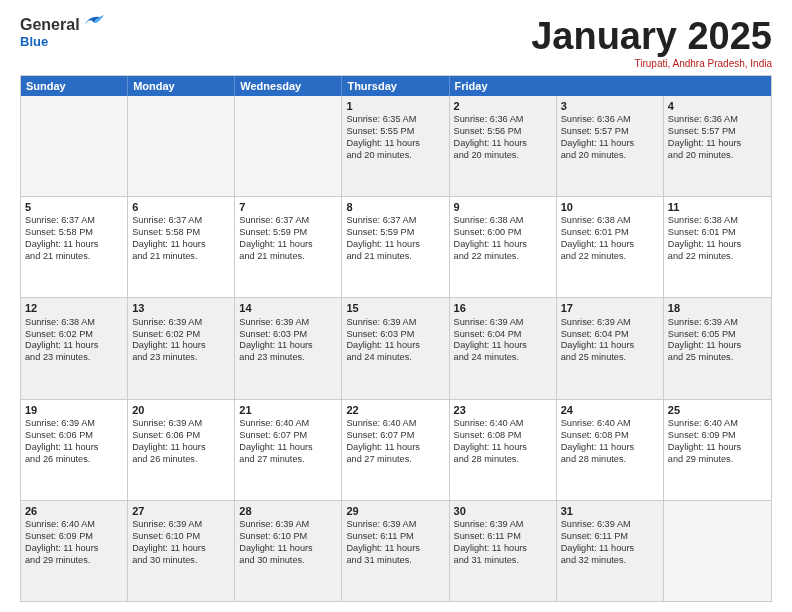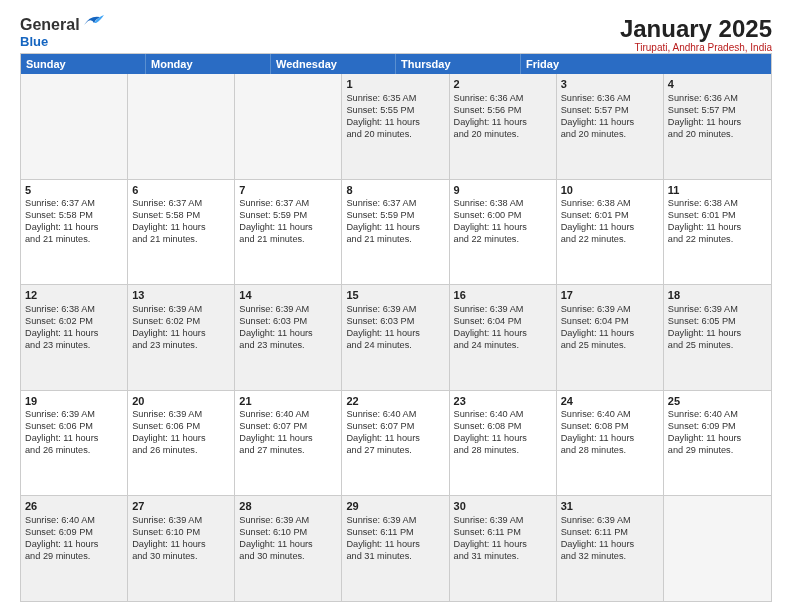--- a/index.html
+++ b/index.html
@@ -14,43 +14,44 @@
       width: 792px;
       height: 612px;
       padding: 16px 20px 10px 20px;
       display: flex;
       flex-direction: column;
     }
     .header {
       display: flex;
       align-items: flex-start;
       justify-content: space-between;
+      margin-bottom: 6px;
     }
     .title-section {
       text-align: right;
     }
     .month-title {
-      font-size: 24px;
+      font-size: 38px;
       font-weight: bold;
       color: #222;
       line-height: 1.1;
     }
     .location {
       font-size: 10px;
       color: #b91c1c;
     }
     .calendar {
       flex: 1;
       display: flex;
       flex-direction: column;
       border: 1px solid #ccc;
     }
     .cal-header {
       display: grid;
-      grid-template-columns: repeat(6, 1fr);
+      grid-template-columns: repeat(7, 1fr);
       background: #2a6cc4;
     }
     .cal-header-cell {
       color: #fff;
       font-size: 11px;
       font-weight: bold;
       padding: 4px 5px;
       text-align: left;
       border-right: 1px solid #5a8fd0;
     }

